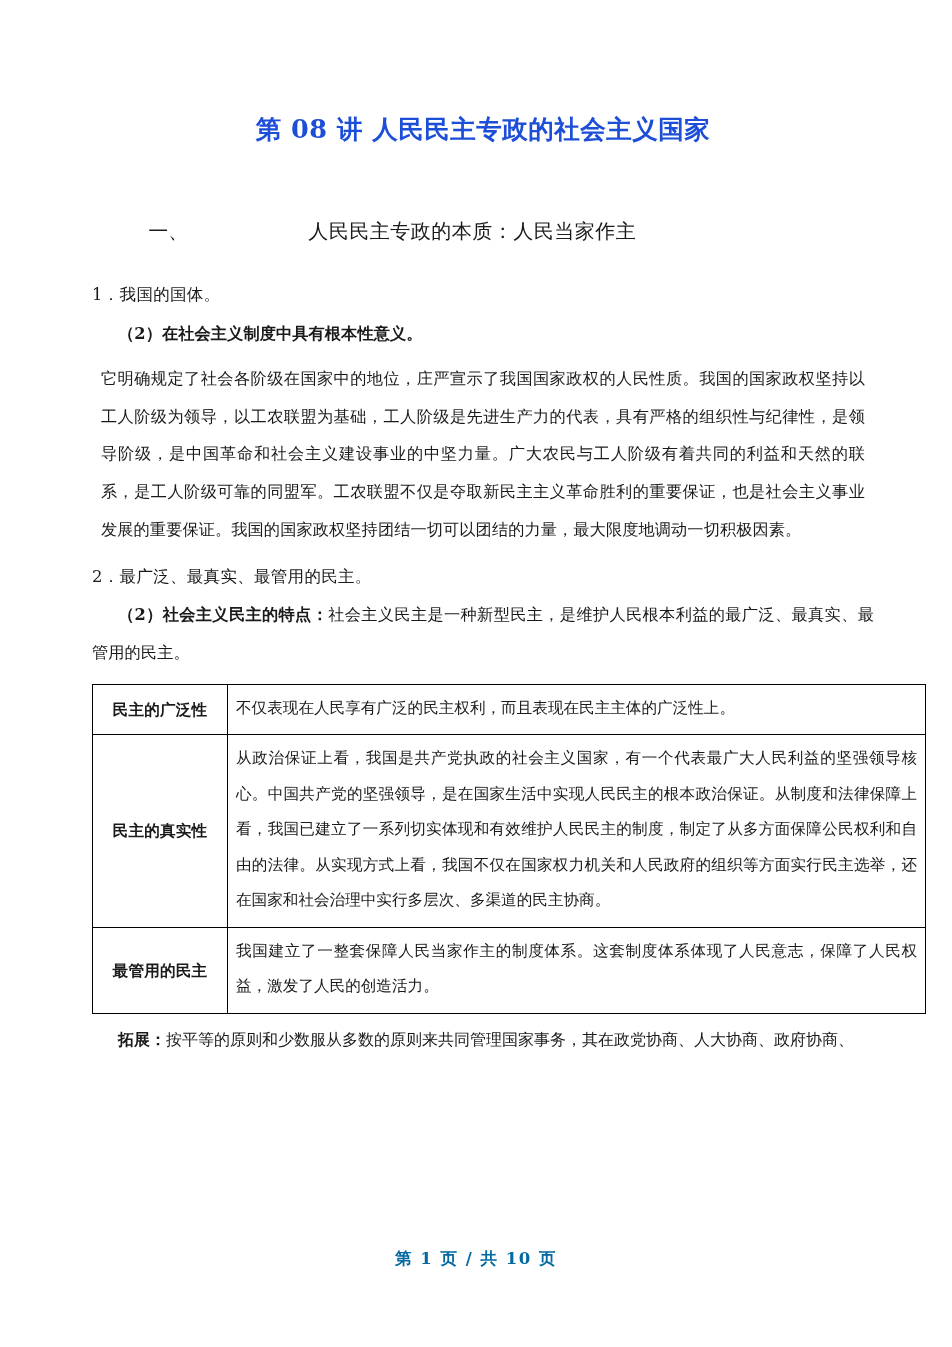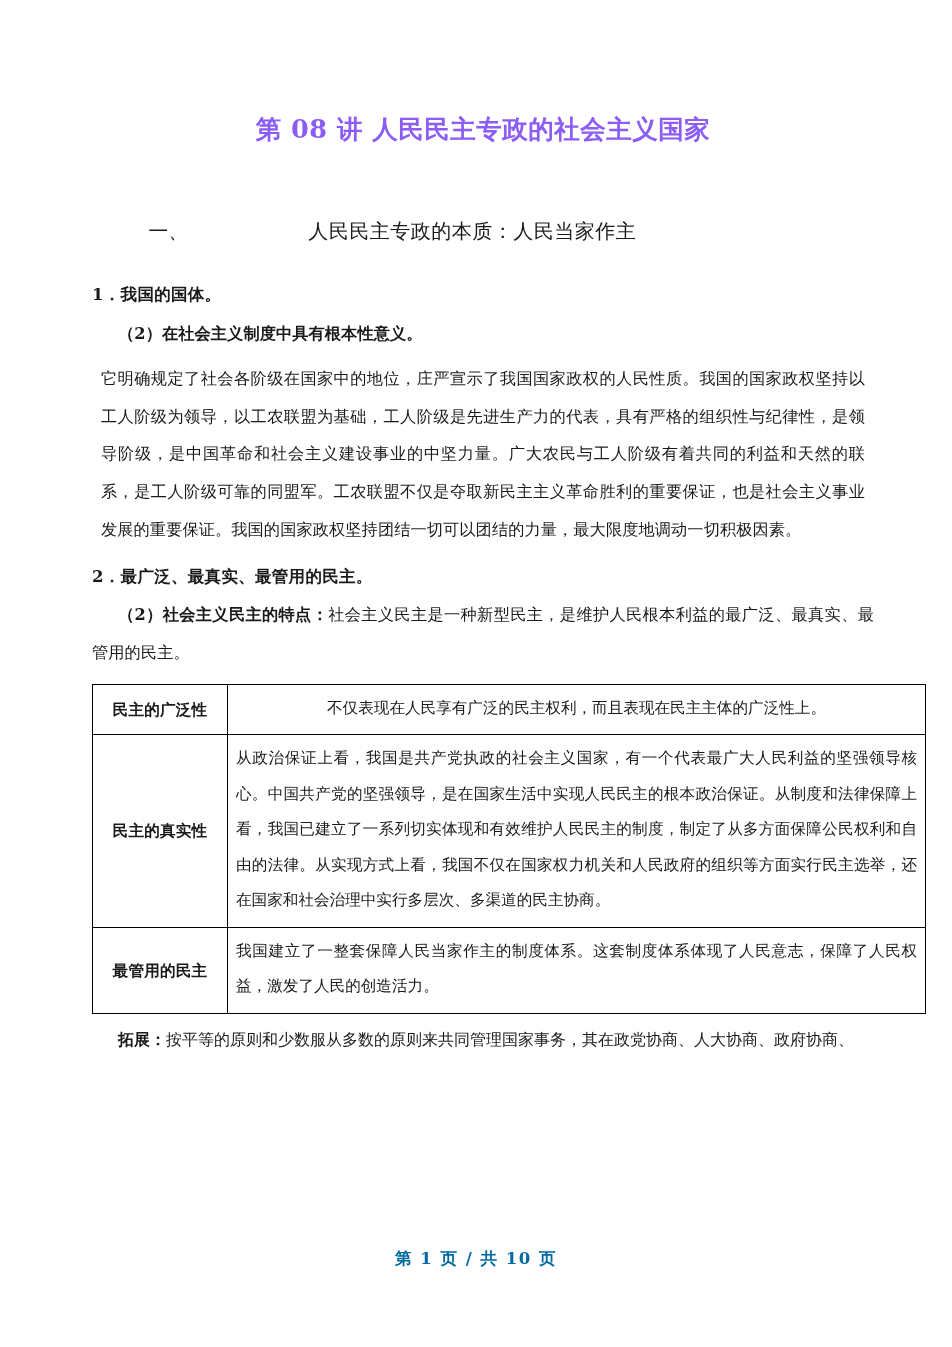--- a/index.html
+++ b/index.html
@@ -28,21 +28,21 @@
 
   
   .doc-title {
     text-align: center;
     font-size: 25.5px;
     font-weight: bold;
     letter-spacing: 0.5px;
     margin: 0;
     padding-top: 112px;
     line-height: 1.35;
-    color: #8b5cf6;
+    color: #1d4ed8;
   }
 
   
   .section-head {
     margin-top: 40px;
     font-size: 20px;
     font-weight: normal;
     line-height: 1.5;
     display: block;
     white-space: pre;
@@ -52,21 +52,21 @@
     padding-left: 18px;
     width: 160px;
   }
   .section-head .sec-title {
     letter-spacing: 0.5px;
   }
 
   
   .num-head {
     font-size: 16.5px;
-    font-weight: bold;
+    font-weight: normal;
     line-height: 2.32;
     margin: 0;
     letter-spacing: 0.3px;
   }
 
   
   .sub-item {
     font-size: 16.2px;
     line-height: 2.32;
     margin: 0;
@@ -107,21 +107,21 @@
     text-justify: inter-ideograph;
   }
   .feature-table td.cat {
     width: 130px;
     font-weight: bold;
     text-align: center;
     padding: 6px 2px;
     letter-spacing: 0.2px;
   }
   .feature-table td.desc-center {
-    text-align: center;
+    text-align: left;
   }
 
   
   .expand-note {
     font-size: 16px;
     line-height: 2.0;
     margin: 0;
     padding-top: 10px;
     text-indent: 26px;
     text-align: justify;

